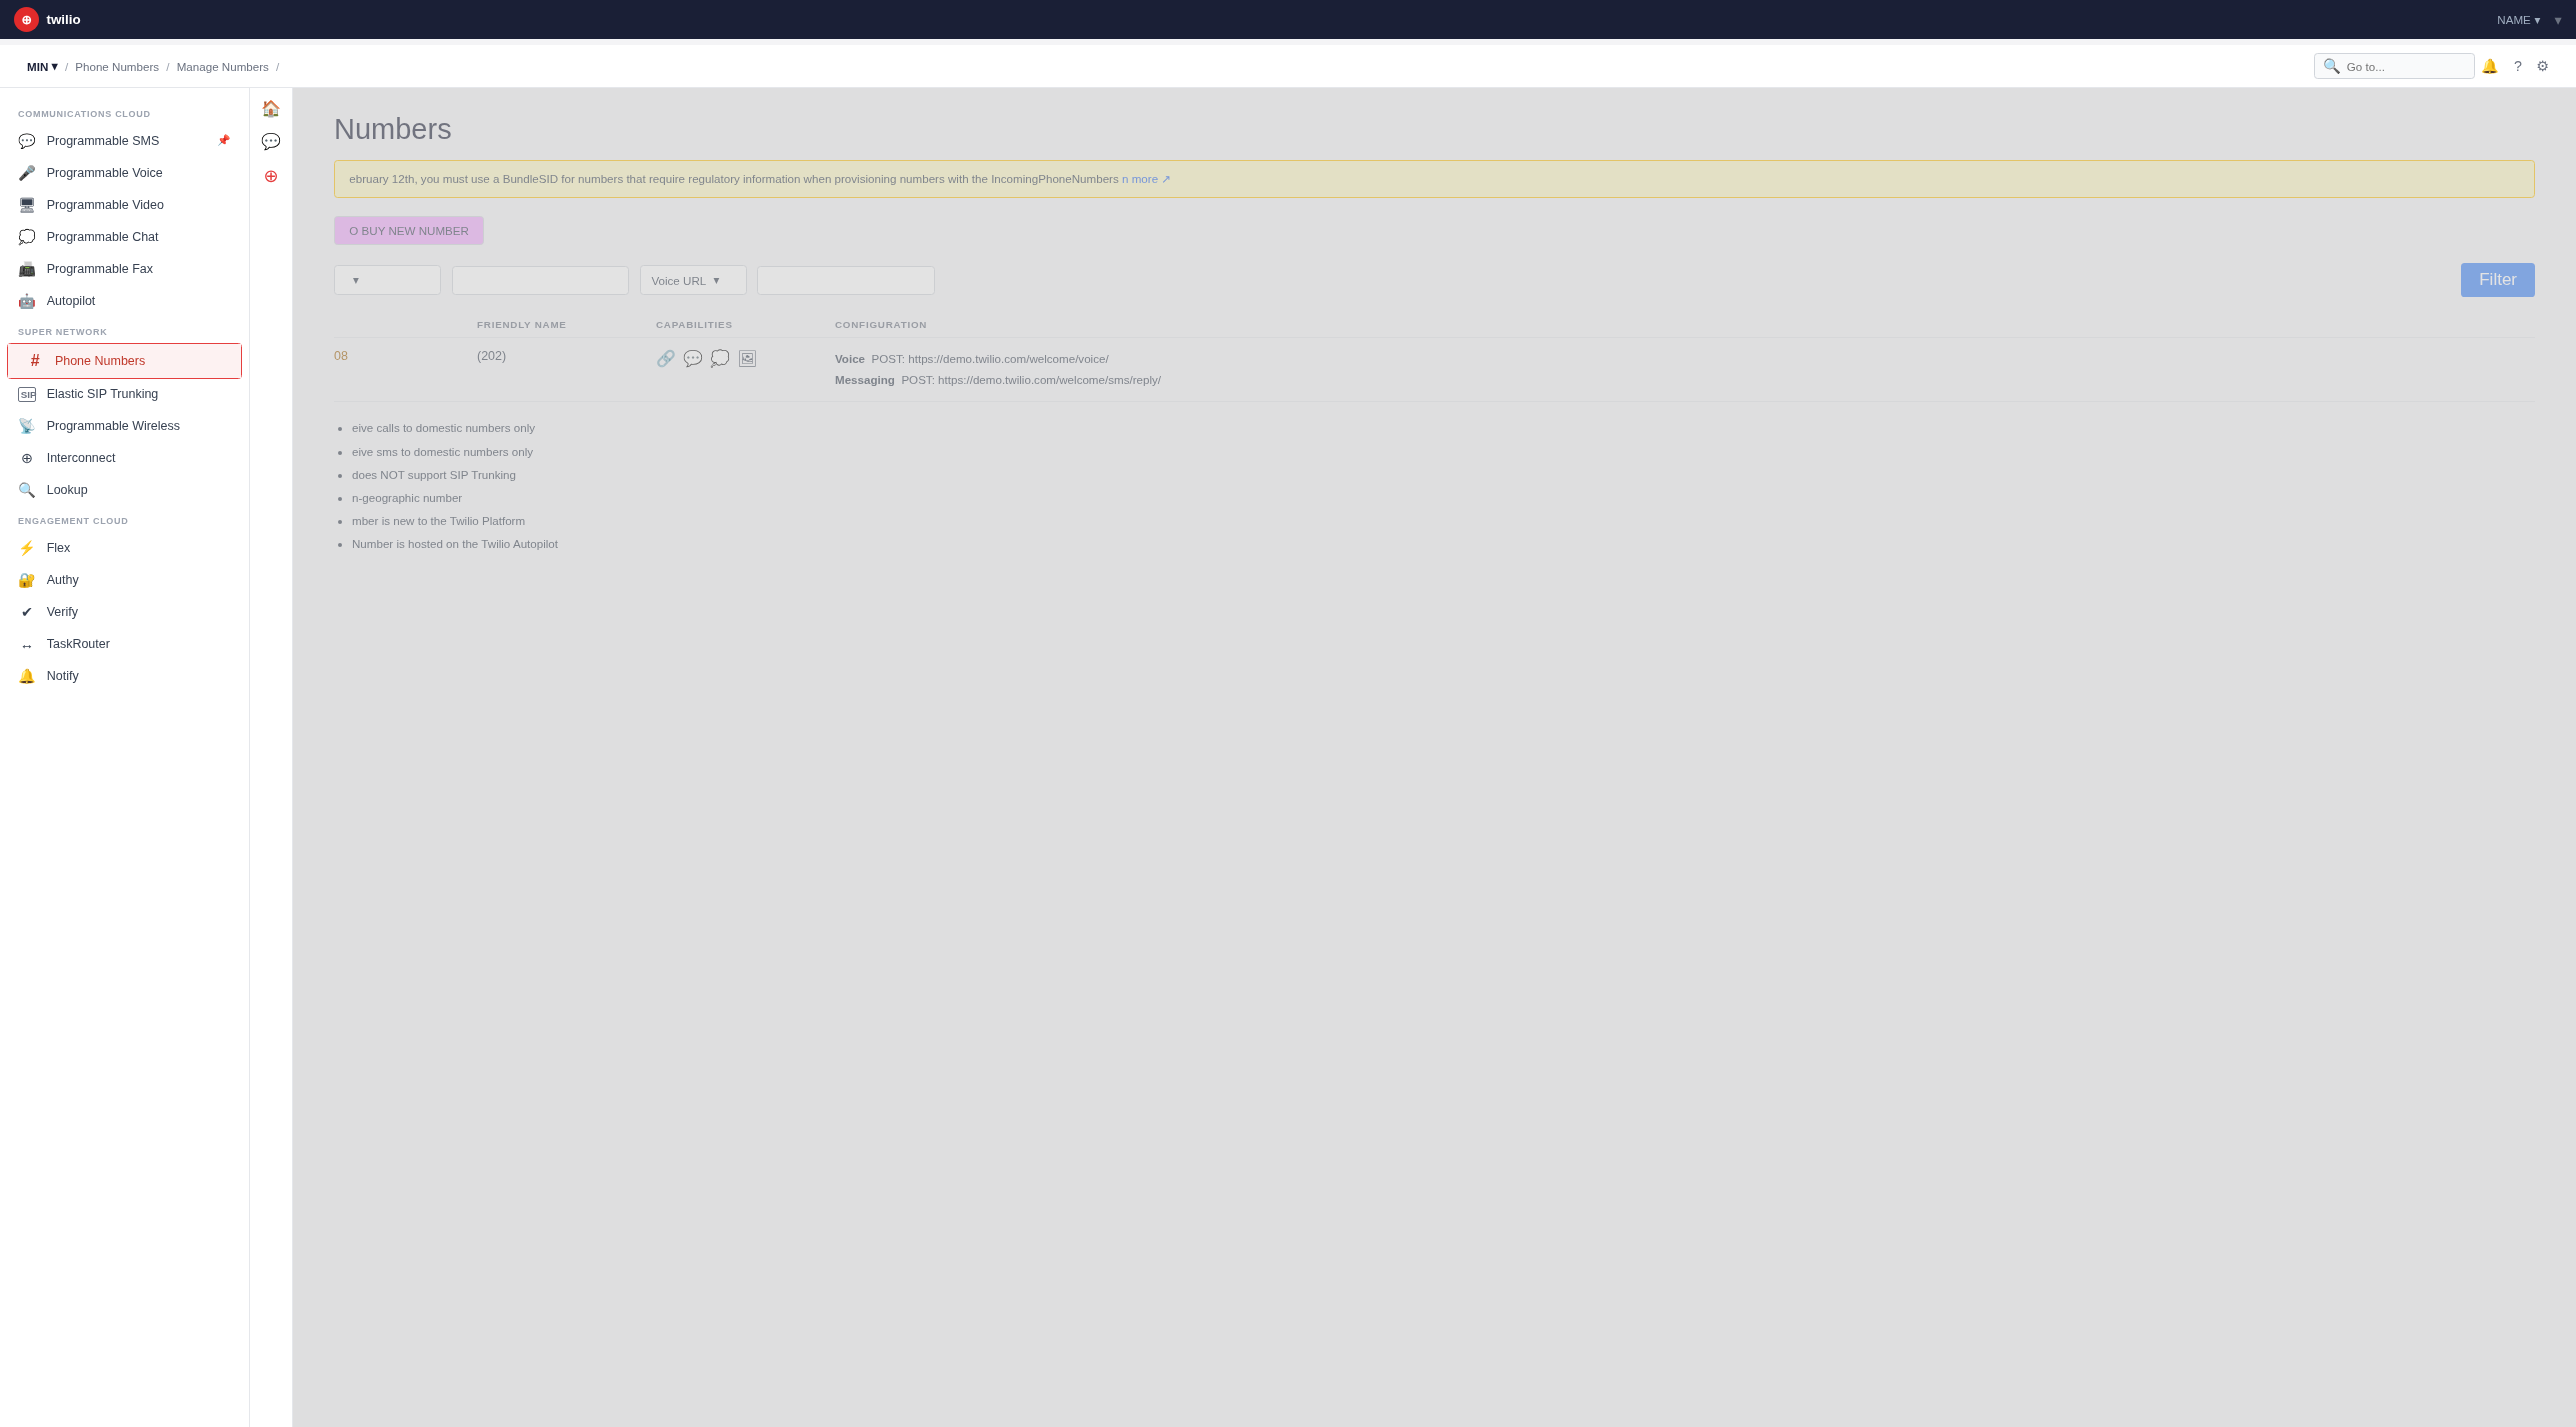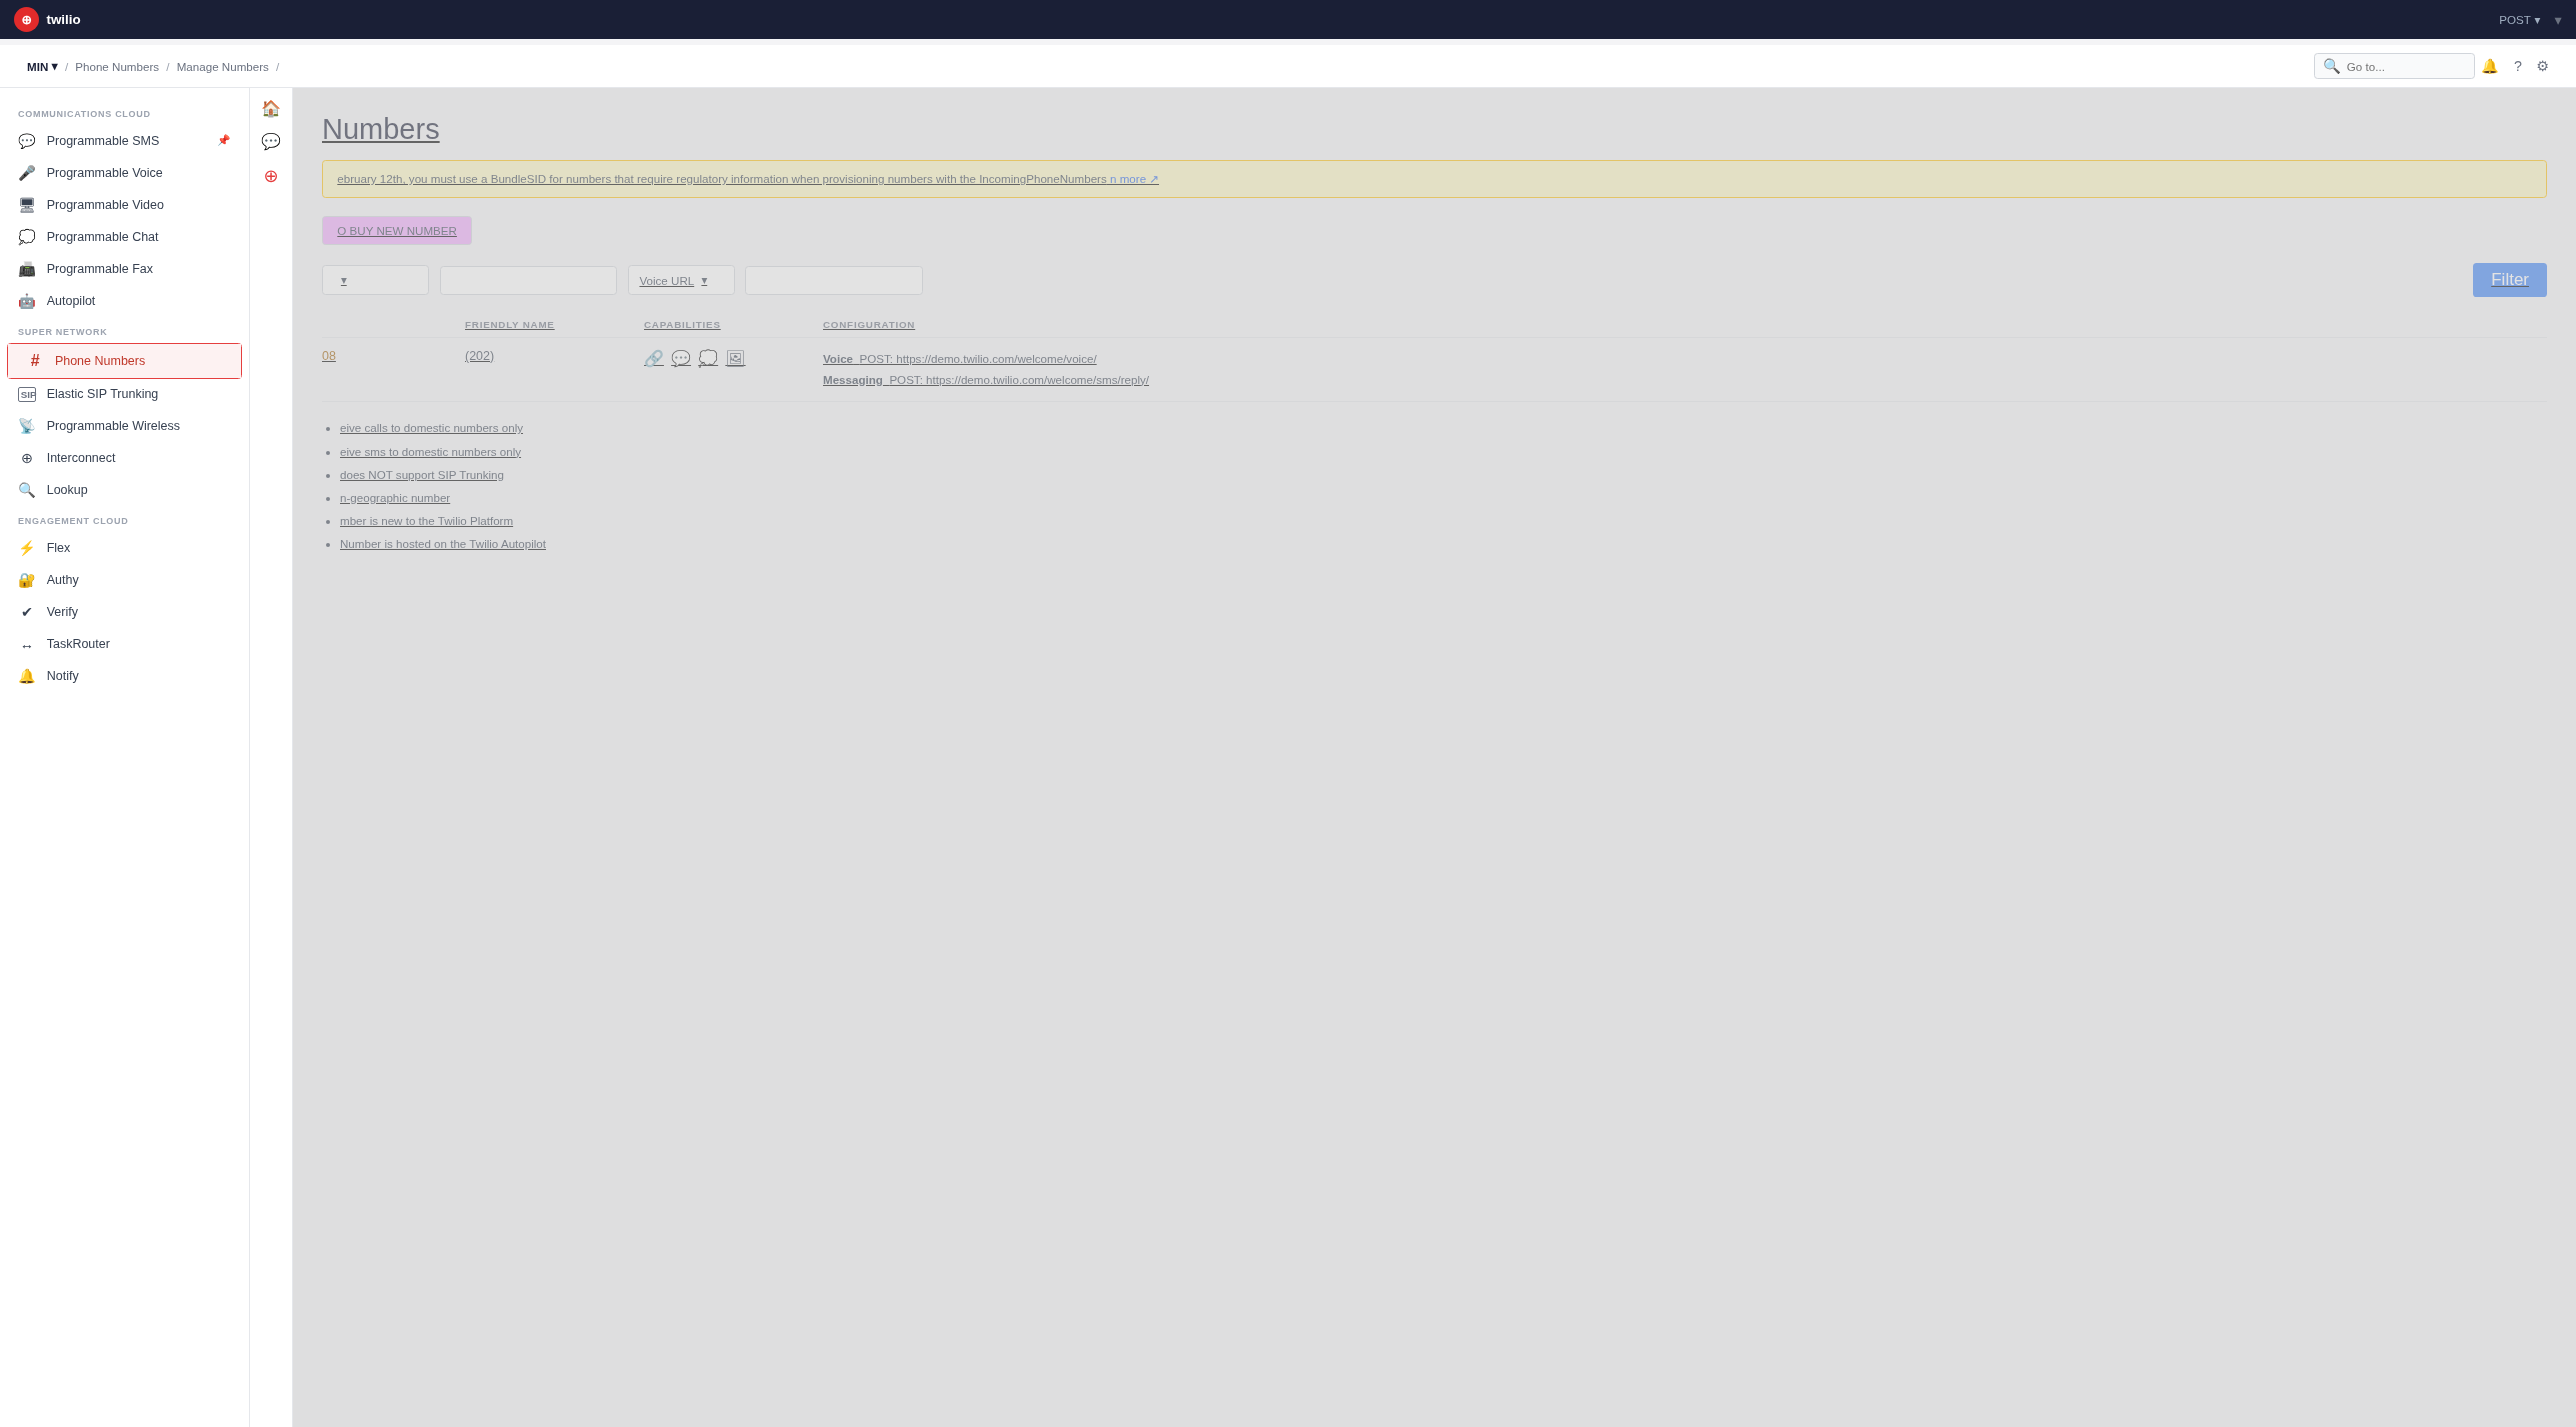--- a/index.html
+++ b/index.html
@@ -105,23 +105,22 @@
 
     
     .content-overlay {
       position: absolute; top: 0; left: 0; right: 0; bottom: 0;
       background: rgba(200, 200, 200, 0.5);
       pointer-events: none;
       z-index: 5;
     }
 
     .content-inner {
-      padding: 25px 29px;
+      padding: 25px 41px;
       position: relative;
-      text-decoration: underline;
     }
 
     .page-title {
       font-size: 29px; font-weight: 400; color: #1a1f36; margin-bottom: 14.3px;
     }
 
     .alert-banner {
       background: #fef9c3; border: 0.9px solid #ffc107; border-radius: 3.6px;
       padding: 10.7px 14.3px; margin-bottom: 18px; font-size: 11.6px; color: #374151;
     }
@@ -176,21 +175,21 @@
 
 <div class="top-nav">
   <div class="top-nav-left">
     <div class="twilio-logo">
       <div class="twilio-logo-icon">⊕</div>
       <span>twilio</span>
     </div>
   </div>
   <div class="top-nav-right">
     <div class="docs-btn">
-      <span>POST</span>
+      <span>NAME</span>
       <span>▾</span>
     </div>
     <span style="color:#6b7280;">▾</span>
   </div>
 </div>
 
 <div class="breadcrumb-bar">
   <div class="account-selector">
     <span>MIN</span>
     <span>▾</span>

